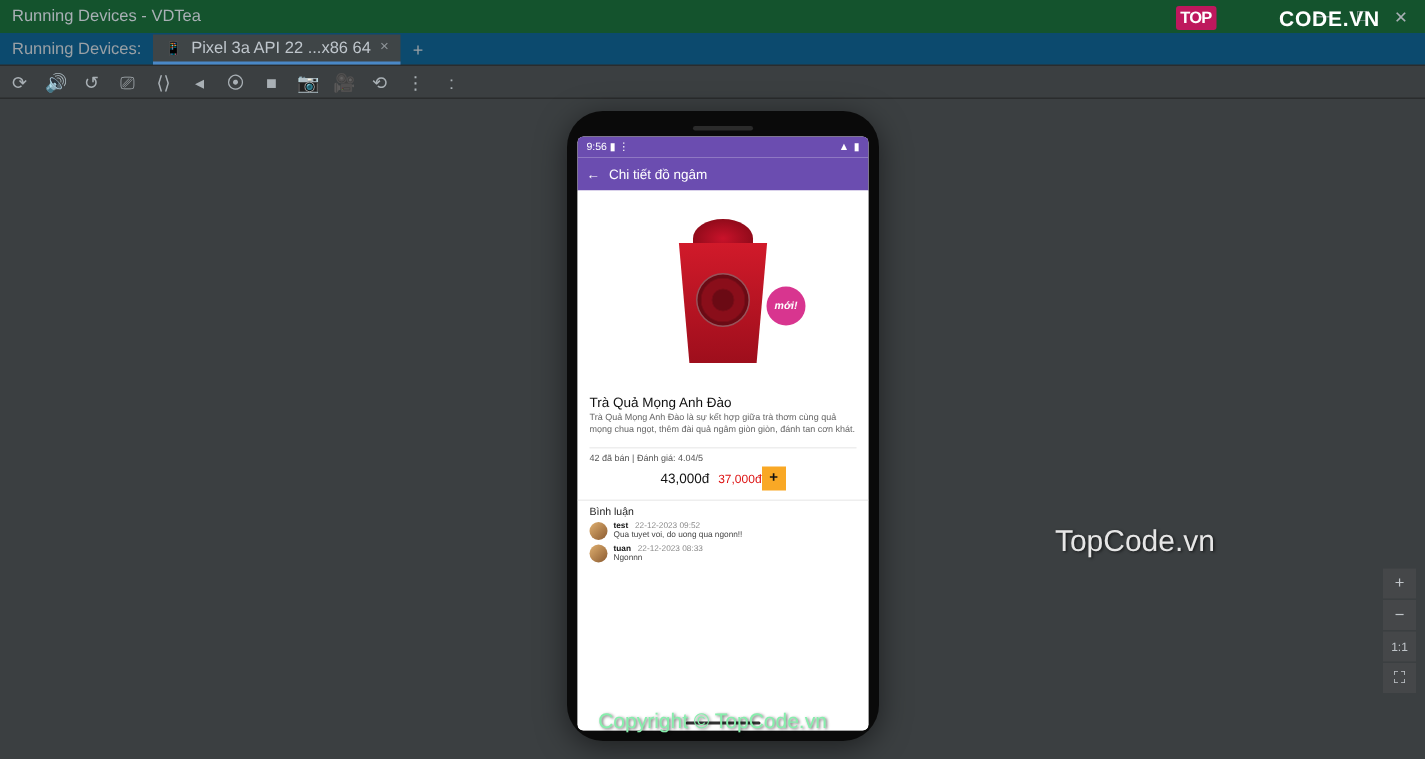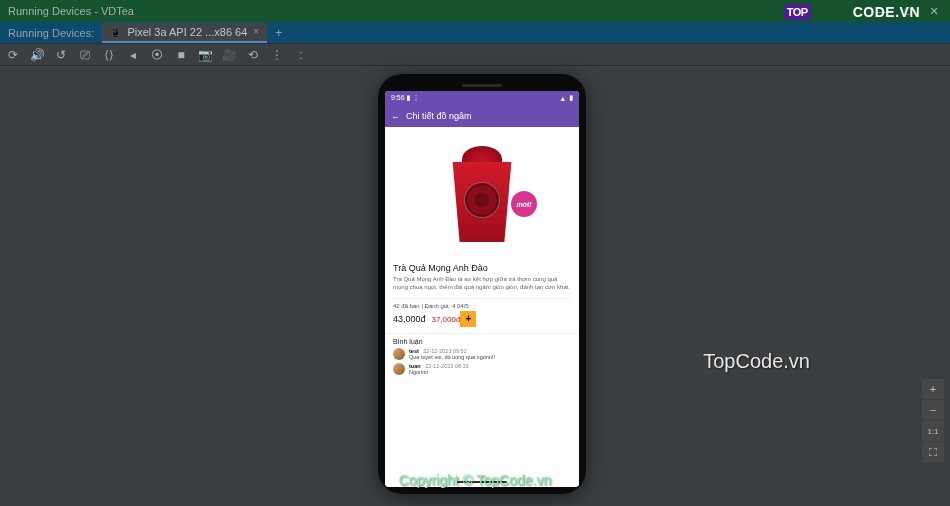--- a/index.html
+++ b/index.html
@@ -104,21 +104,21 @@
   background: #d8358f; color: #fff; font-size: 7px;
   display: flex; align-items: center; justify-content: center;
   font-style: italic; font-weight: bold;
 }
 .product-info {
   padding: 6px 8px; font-size: 7px; color: #333;
 }
 .product-info .title { font-size: 9px; font-weight: 400; color: #111; margin-bottom: 3px; }
 .product-info .desc { font-size: 6px; color: #666; line-height: 1.3; margin-bottom: 6px; }
 .product-info .meta { font-size: 6px; color: #555; margin-bottom: 2px; padding-top: 4px; border-top: 1px solid #eee; }
-.price-row { display: flex; align-items: center; justify-content: flex-start; margin-top: 2px; }
+.price-row { display: flex; align-items: center; justify-content: center; margin-top: 2px; }
 .price-row .p1 { font-size: 9px; color: #111; }
 .price-row .p2 { font-size: 8px; color: #d11; margin-left: 4px; }
 .price-row .addbtn {
   width: 16px; height: 16px; background: #f9a825; color: #111;
   display: flex; align-items: center; justify-content: center;
   font-size: 10px; font-weight: bold; cursor: pointer;
 }
 .comments { padding: 4px 8px; border-top: 1px solid #eee; }
 .comments .hd { font-size: 7px; color: #222; margin-bottom: 3px; }
 .cmt { display: flex; gap: 4px; margin-bottom: 3px; }
@@ -136,21 +136,21 @@
 .wm-right {
   position: absolute; right: 140px; top: 350px;
   color: #e6e6e6; font-size: 20px;
   text-shadow: 1px 1px 2px rgba(0,0,0,0.6);
 }
 .logo-top {
   position: absolute; right: 30px; top: 4px;
   display: flex; align-items: center; gap: 2px;
   color: #fff; font-weight: bold; font-size: 14px;
 }
-.logo-top .badge { background: #4c1d95; padding: 2px 3px; border-radius: 2px; font-size: 11px; letter-spacing: -0.5px; }
+.logo-top .badge { background: #be185d; padding: 2px 3px; border-radius: 2px; font-size: 11px; letter-spacing: -0.5px; }
 .logo-top .rest { letter-spacing: 0.5px; margin-left: 40px; }
 .zoom-controls {
   position: absolute; right: 6px; bottom: 44px;
   display: flex; flex-direction: column; gap: 1px;
 }
 .zoom-controls div {
   width: 22px; height: 20px; background: #454749;
   color: #c0c5c9; font-size: 11px;
   display: flex; align-items: center; justify-content: center;
   cursor: pointer;

